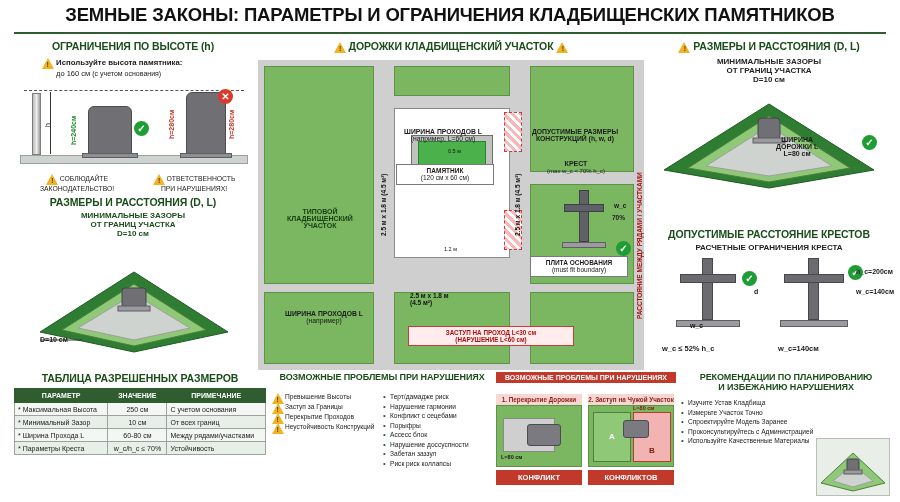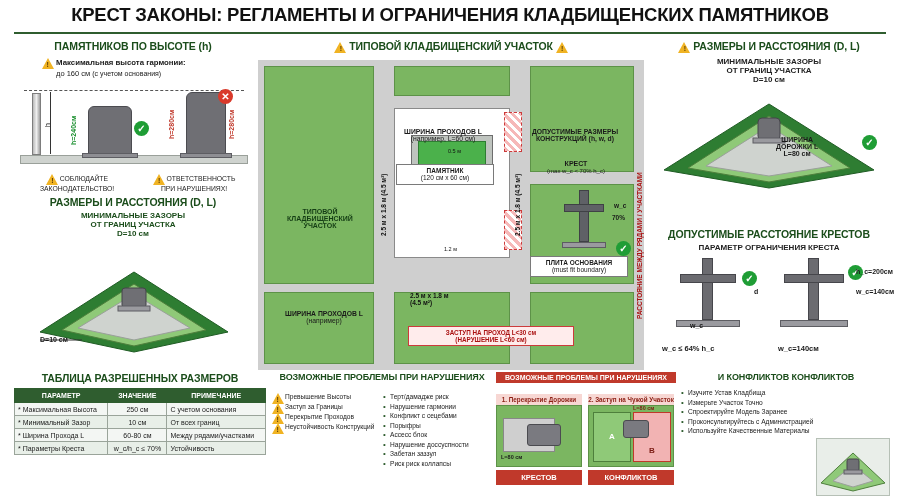--- a/index.html
+++ b/index.html
@@ -189,29 +189,29 @@
   .rec-img {
     position:absolute; right:2px; bottom:2px; width:74px; height:58px;
     background:#e9eee9; border:1px solid #b6c0b6;
   }
 </style>
 </head>
 <body>
 
 <div class="page">
 
-  <div class="title">КРЕСТ ЗАКОНЫ: РЕГЛАМЕНТЫ И ОГРАНИЧЕНИЯ КЛАДБИЩЕНСКИХ ПАМЯТНИКОВ</div>
+  <div class="title">ЗЕМНЫЕ ЗАКОНЫ: ПАРАМЕТРЫ И ОГРАНИЧЕНИЯ КЛАДБИЩЕНСКИХ ПАМЯТНИКОВ</div>
   <div class="rule"></div>
 
   <div class="panel" id="p-height">
-    <div class="sec-head">ПАМЯТНИКОВ ПО ВЫСОТЕ (h)</div>
+    <div class="sec-head">ОГРАНИЧЕНИЯ ПО ВЫСОТЕ (h)</div>
 
     <div class="maxbox">
       <span class="warn sm"></span>
-      <b>Максимальная высота гармонии:</b><br>
+      <b>Используйте высота памятника:</b><br>
       <span style="margin-left:14px;">до 160 см</span>
       <span class="tiny">(с учетом основания)</span>
     </div>
 
     <div class="hgt-canvas">
       <div class="dashline" style="top:6px;"></div>
       <div class="ground"></div>
 
       <div class="col-rod"></div>
       <div class="arrowline" style="left:36px; top:8px; height:62px;"></div>
@@ -291,21 +291,21 @@
           <td class="c">w_c/h_c ≤ 70%</td>
           <td>Устойчивость</td>
         </tr>
       </tbody>
     </table>
   </div>
 
   <div class="panel" id="p-center">
     <div class="sec-head">
       <span class="warn sm"></span>
-      <span>ТИПОВОЙ КЛАДБИЩЕНСКИЙ УЧАСТОК</span>
+      <span>ДОРОЖКИ КЛАДБИЩЕНСКИЙ УЧАСТОК</span>
       <span class="warn sm"></span>
     </div>
 
     <div class="plot-frame">
 
       <div class="grass" style="left:6px; top:6px; width:110px; height:218px;"></div>
       <div class="grass" style="left:6px; top:232px; width:110px; height:72px;"></div>
 
       <div class="grass" style="left:136px; top:6px; width:116px; height:30px;"></div>
 
@@ -406,31 +406,31 @@
     <div style="position:absolute; left:126px; top:96px; font-size:7px; font-weight:bold; text-align:center;">
       <span>ШИРИНА</span><br>
       <span>ДОРОЖКИ L</span><br>
       <span>L=80 см</span>
     </div>
     <div style="position:absolute; left:212px; top:92px;"><span class="badge-ok">✓</span></div>
   </div>
 
   <div class="panel" id="p-cross">
     <div class="sec-head">ДОПУСТИМЫЕ РАССТОЯНИЕ КРЕСТОВ</div>
-    <div class="sub-head" style="margin-top:3px;">ПАРАМЕТР ОГРАНИЧЕНИЯ КРЕСТА</div>
+    <div class="sub-head" style="margin-top:3px;">РАСЧЕТНЫЕ ОГРАНИЧЕНИЯ КРЕСТА</div>
 
     <div style="position:absolute; left:18px; top:26px; width:86px; height:82px;">
       <div style="position:absolute; left:34px; top:4px; width:11px; height:62px; background:#6b6b70; border:1px solid #46464b;"></div>
       <div style="position:absolute; left:12px; top:20px; width:56px; height:9px; background:#6b6b70; border:1px solid #46464b;"></div>
       <div style="position:absolute; left:8px; top:66px; width:64px; height:7px; background:#9a9a9f; border:1px solid #5d5d62;"></div>
       <div style="position:absolute; left:74px; top:14px;"><span class="badge-ok">✓</span></div>
     </div>
     <div style="position:absolute; left:40px; top:94px; font-size:7px; font-weight:bold;">w_c</div>
     <div style="position:absolute; left:104px; top:60px; font-size:7px; font-weight:bold;">d</div>
-    <div style="position:absolute; left:12px; top:116px; font-size:7.5px; font-weight:bold;">w_c ≤ 64% h_c</div>
+    <div style="position:absolute; left:12px; top:116px; font-size:7.5px; font-weight:bold;">w_c ≤ 52% h_c</div>
 
     <div style="position:absolute; left:124px; top:26px; width:86px; height:82px;">
       <div style="position:absolute; left:34px; top:4px; width:11px; height:62px; background:#6b6b70; border:1px solid #46464b;"></div>
       <div style="position:absolute; left:10px; top:20px; width:60px; height:9px; background:#6b6b70; border:1px solid #46464b;"></div>
       <div style="position:absolute; left:6px; top:66px; width:68px; height:7px; background:#9a9a9f; border:1px solid #5d5d62;"></div>
       <div style="position:absolute; left:74px; top:8px;"><span class="badge-ok">✓</span></div>
     </div>
     <div style="position:absolute; left:206px; top:40px; font-size:7px; font-weight:bold;">h_c=200см</div>
     <div style="position:absolute; left:206px; top:60px; font-size:7px; font-weight:bold;">w_c=140см</div>
     <div style="position:absolute; left:128px; top:116px; font-size:7.5px; font-weight:bold;">w_c=140см</div>
@@ -459,39 +459,40 @@
   <div class="panel" id="p-conflict">
     <div class="conflict-head">ВОЗМОЖНЫЕ ПРОБЛЕМЫ ПРИ НАРУШЕНИЯХ</div>
 
     <div class="cf-col cf-left" style="left:0;">
       <div class="cf-label">1. Перекрытие Дорожки</div>
       <div class="cf-img">
         <div class="plate-min" style="left:6px; top:12px; width:52px; height:34px;"></div>
         <div class="stone-min" style="left:30px; top:18px; width:34px; height:22px; border-radius:3px;"></div>
         <div style="position:absolute; left:4px; top:48px; font-size:5.5px; font-weight:bold;">L=80 см</div>
       </div>
-      <div class="cf-bottom">КРЕСТОВ</div>
+      <div class="cf-bottom">КОНФЛИКТ</div>
     </div>
 
     <div class="cf-col cf-right" style="left:92px;">
       <div class="cf-label">2. Заступ на Чужой Участок</div>
       <div class="cf-img">
         <div style="position:absolute; left:4px; top:6px; width:38px; height:50px; background:#8fc978; border:1px solid #4e7f3c;"></div>
         <div style="position:absolute; left:44px; top:6px; width:38px; height:50px; background:#f2b3b3; border:1px solid #c0392b;"></div>
         <div style="position:absolute; left:20px; top:26px; font-size:8px; font-weight:bold; color:#fff;">A</div>
         <div style="position:absolute; left:60px; top:40px; font-size:8px; font-weight:bold; color:#7a1a12;">B</div>
         <div class="stone-min" style="left:34px; top:14px; width:26px; height:18px; border-radius:3px;"></div>
         <div style="position:absolute; left:44px; top:-1px; font-size:5.5px; font-weight:bold; color:#7a1a12;">L=80 см</div>
       </div>
       <div class="cf-bottom">КОНФЛИКТОВ</div>
     </div>
   </div>
 
   <div class="panel" id="p-recs">
-    <div class="sec-head" style="font-size:9px;">И КОНФЛИКТОВ КОНФЛИКТОВ</div>
+    <div class="sec-head" style="font-size:9px;">РЕКОМЕНДАЦИИ ПО ПЛАНИРОВАНИЮ</div>
+    <div class="sec-head" style="font-size:9px;">И ИЗБЕЖАНИЮ НАРУШЕНИЯХ</div>
     <ul class="bullets" style="margin-top:6px; width:136px;">
       <li>Изучите Устав Кладбища</li>
       <li>Измерьте Участок Точно</li>
       <li>Спроектируйте Модель Заранее</li>
       <li>Проконсультируйтесь с Администрацией</li>
       <li>Используйте Качественные Материалы</li>
     </ul>
     <div class="rec-img">
       <svg width="72" height="56" viewBox="0 0 72 56">
         <polygon points="4,44 36,14 68,44 36,52" fill="#8fc978" stroke="#4e7f3c"></polygon>

